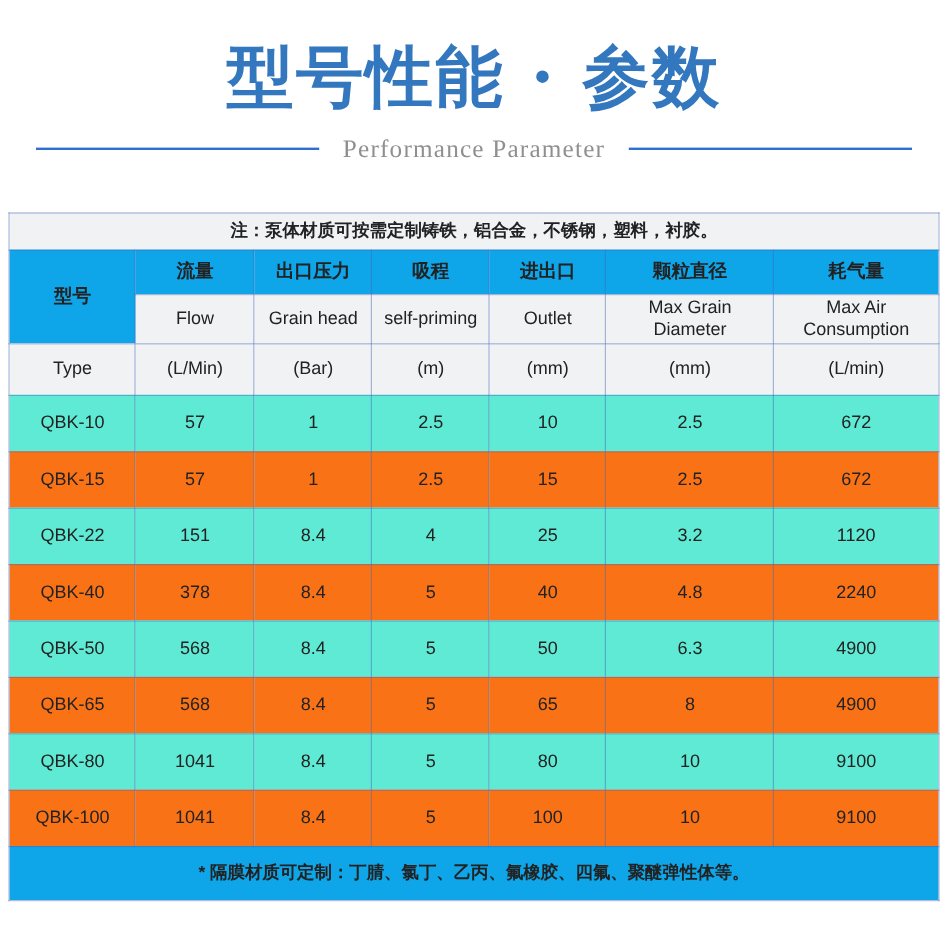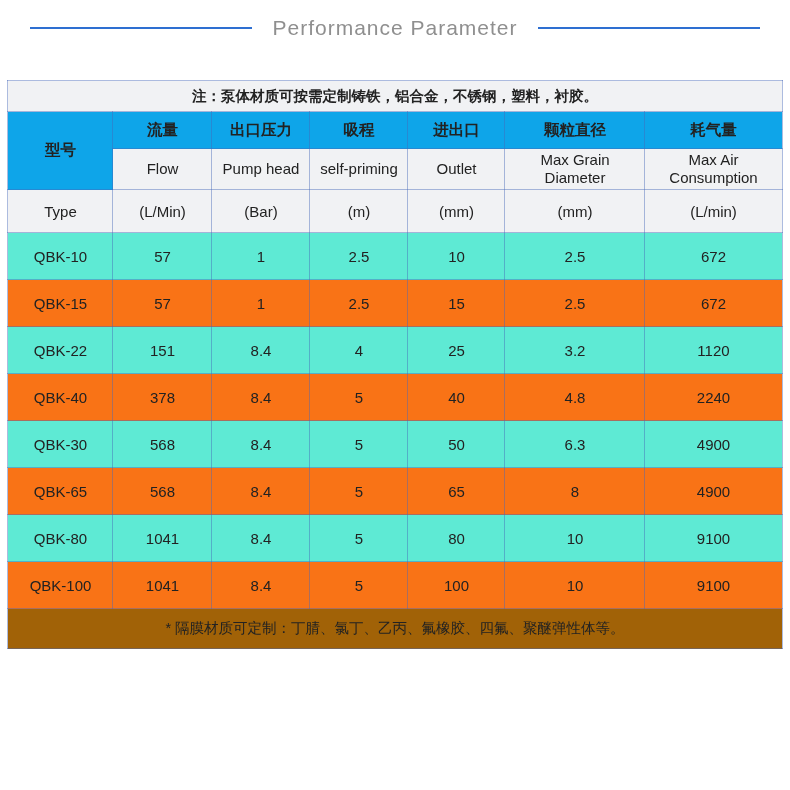--- a/index.html
+++ b/index.html
@@ -30,21 +30,21 @@
     padding: 0 30px;
     gap: 20px;
   }
   .subtitle-line {
     flex: 1;
     max-width: 240px;
     height: 2px;
     background: #2e6fd1;
   }
   .subtitle-text {
-    font-family: Liberation Sans, sans-serif;
+    font-family: Liberation Serif, serif;
     font-size: 21px;
     letter-spacing: 1px;
     color: #8f8f8f;
     white-space: nowrap;
   }
   table.spec-table {
     width: 774px;
     margin: 40px auto 0 auto;
     border-collapse: collapse;
     table-layout: fixed;
@@ -83,35 +83,36 @@
   }
   td.model-hdr {
     background: #f1f2f4;
     font-weight: 700;
     font-size: 15.5px;
   }
   tr.data-row td { height: 47px; }
   tr.row-white td { background: #5eead4; }
   tr.row-blue td { background: #f97316; }
   tr.foot-row td {
-    height: 40px;
-    background: #a16207;
-    font-weight: 400;
+    height: 45px;
+    background: #0ea5e9;
+    font-weight: 700;
     font-size: 14.5px;
   }
   .wrap-narrow {
     display: inline-block;
     max-width: 112px;
   }
 </style>
 </head>
 <body>
 
 <div class="canvas">
 
+  <h1 class="page-title">型号性能 · 参数</h1>
 
   <div class="subtitle-row">
     <span class="subtitle-line"></span>
     <span class="subtitle-text">Performance Parameter</span>
     <span class="subtitle-line"></span>
   </div>
 
   <table class="spec-table">
     <colgroup>
       <col style="width:105px">
@@ -133,21 +134,21 @@
       <td>流量</td>
       <td>出口压力</td>
       <td>吸程</td>
       <td>进出口</td>
       <td>颗粒直径</td>
       <td>耗气量</td>
     </tr>
 
     <tr class="hdr-en">
       <td>Flow</td>
-      <td>Pump head</td>
+      <td>Grain head</td>
       <td>self-priming</td>
       <td>Outlet</td>
       <td><span class="wrap-narrow">Max Grain Diameter</span></td>
       <td><span class="wrap-narrow">Max Air Consumption</span></td>
     </tr>
 
     <tr class="hdr-unit">
       <td>Type</td>
       <td>(L/Min)</td>
       <td>(Bar)</td>
@@ -191,21 +192,21 @@
       <td>QBK-40</td>
       <td>378</td>
       <td>8.4</td>
       <td>5</td>
       <td>40</td>
       <td>4.8</td>
       <td>2240</td>
     </tr>
 
     <tr class="data-row row-white">
-      <td>QBK-30</td>
+      <td>QBK-50</td>
       <td>568</td>
       <td>8.4</td>
       <td>5</td>
       <td>50</td>
       <td>6.3</td>
       <td>4900</td>
     </tr>
 
     <tr class="data-row row-blue">
       <td>QBK-65</td>

